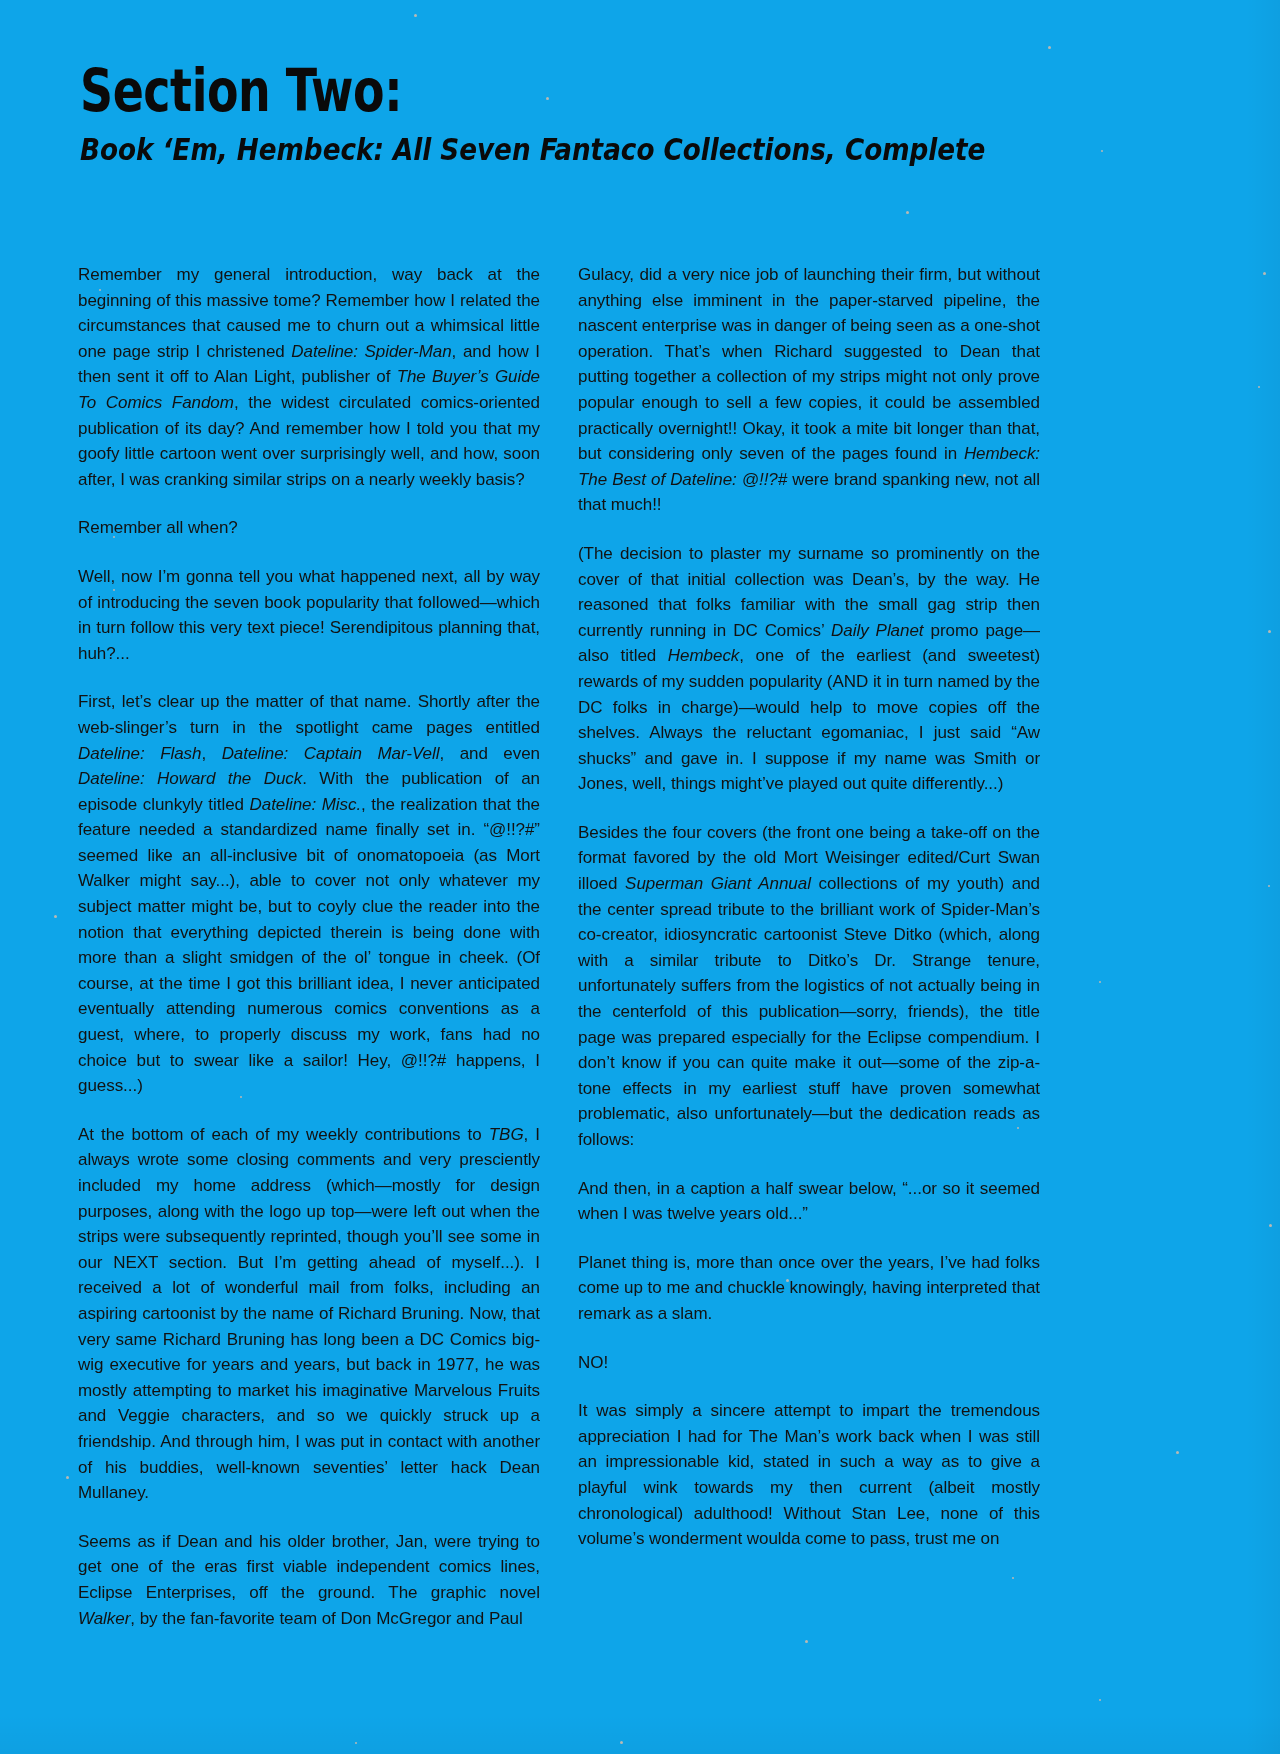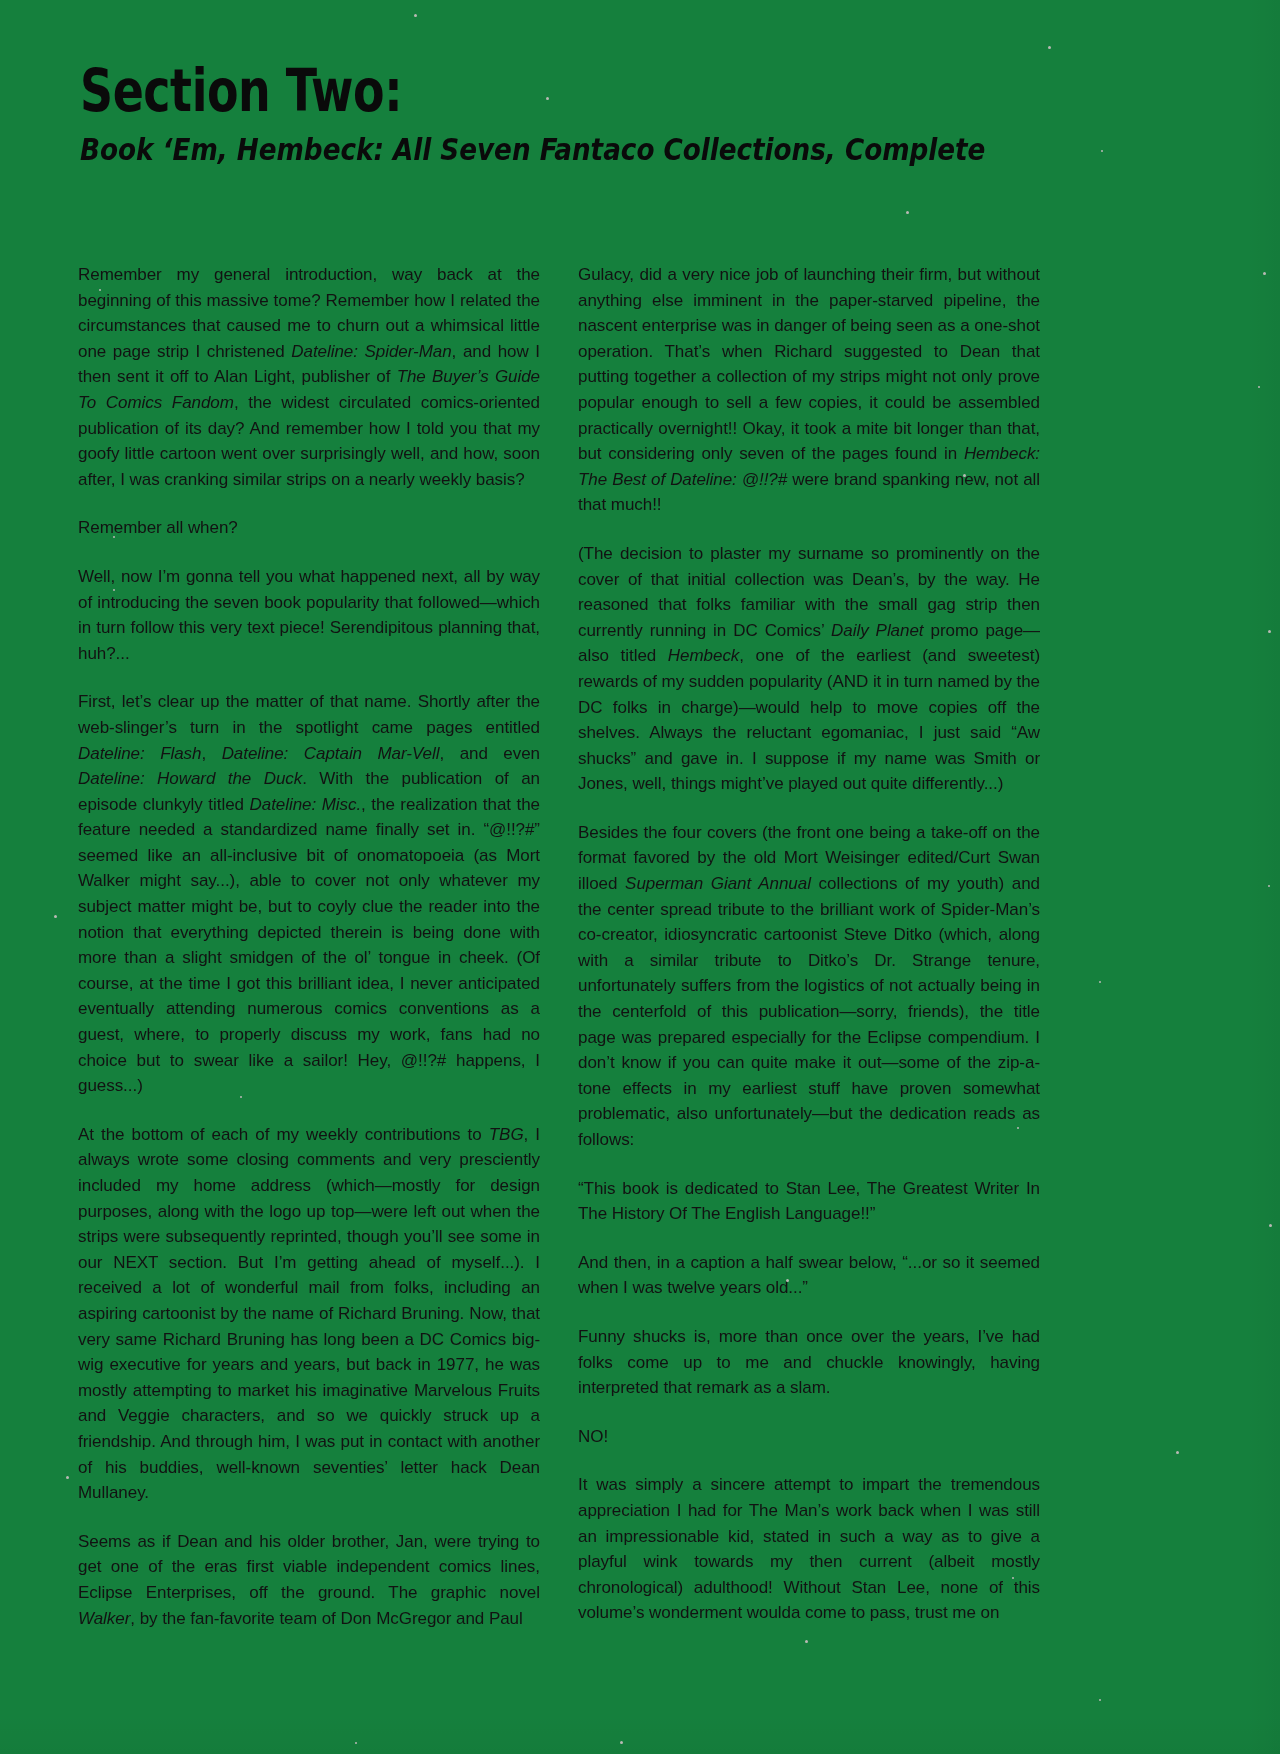--- a/index.html
+++ b/index.html
@@ -4,21 +4,21 @@
 <style>
   html, body {
     margin: 0;
     padding: 0;
     background: #ffffff;
   }
   .page {
     position: relative;
     width: 1280px;
     height: 1754px;
-    background: #15803d;
+    background: #0ea5e9;
     overflow: hidden;
     font-family: "Liberation Sans", sans-serif;
     color: #111111;
   }
   
   .speck {
     position: absolute;
     background: #b9b9b4;
     border-radius: 50%;
     pointer-events: none;
@@ -115,23 +115,22 @@
         <p>Remember all when?</p>
         <p>Well, now I’m gonna tell you what happened next, all by way of introducing the seven book popularity that followed—which in turn follow this very text piece! Serendipitous planning that, huh?...</p>
         <p>First, let’s clear up the matter of that name. Shortly after the web-slinger’s turn in the spotlight came pages entitled <i>Dateline: Flash</i>, <i>Dateline: Captain Mar-Vell</i>, and even <i>Dateline: Howard the Duck</i>. With the publication of an episode clunkyly titled <i>Dateline: Misc.</i>, the realization that the feature needed a standardized name finally set in. “@!!?#” seemed like an all-inclusive bit of onomatopoeia (as Mort Walker might say...), able to cover not only whatever my subject matter might be, but to coyly clue the reader into the notion that everything depicted therein is being done with more than a slight smidgen of the ol’ tongue in cheek. (Of course, at the time I got this brilliant idea, I never anticipated eventually attending numerous comics conventions as a guest, where, to properly discuss my work, fans had no choice but to swear like a sailor! Hey, @!!?# happens, I guess...)</p>
         <p>At the bottom of each of my weekly contributions to <i>TBG</i>, I always wrote some closing comments and very presciently included my home address (which—mostly for design purposes, along with the logo up top—were left out when the strips were subsequently reprinted, though you’ll see some in our NEXT section. But I’m getting ahead of myself...). I received a lot of wonderful mail from folks, including an aspiring cartoonist by the name of Richard Bruning. Now, that very same Richard Bruning has long been a DC Comics big-wig executive for years and years, but back in 1977, he was mostly attempting to market his imaginative Marvelous Fruits and Veggie characters, and so we quickly struck up a friendship. And through him, I was put in contact with another of his buddies, well-known seventies’ letter hack Dean Mullaney.</p>
         <p>Seems as if Dean and his older brother, Jan, were trying to get one of the eras first viable independent comics lines, Eclipse Enterprises, off the ground. The graphic novel <i>Walker</i>, by the fan-favorite team of Don McGregor and Paul</p>
       </div>
     <div class="col" id="right-col">
         <p>Gulacy, did a very nice job of launching their firm, but without anything else imminent in the paper-starved pipeline, the nascent enterprise was in danger of being seen as a one-shot operation. That’s when Richard suggested to Dean that putting together a collection of my strips might not only prove popular enough to sell a few copies, it could be assembled practically overnight!! Okay, it took a mite bit longer than that, but considering only seven of the pages found in <i>Hembeck: The Best of Dateline: @!!?#</i> were brand spanking new, not all that much!!</p>
         <p>(The decision to plaster my surname so prominently on the cover of that initial collection was Dean’s, by the way. He reasoned that folks familiar with the small gag strip then currently running in DC Comics’ <i>Daily Planet</i> promo page—also titled <i>Hembeck</i>, one of the earliest (and sweetest) rewards of my sudden popularity (AND it in turn named by the DC folks in charge)—would help to move copies off the shelves. Always the reluctant egomaniac, I just said “Aw shucks” and gave in. I suppose if my name was Smith or Jones, well, things might’ve played out quite differently...)</p>
         <p>Besides the four covers (the front one being a take-off on the format favored by the old Mort Weisinger edited/Curt Swan illoed <i>Superman Giant Annual</i> collections of my youth) and the center spread tribute to the brilliant work of Spider-Man’s co-creator, idiosyncratic cartoonist Steve Ditko (which, along with a similar tribute to Ditko’s Dr. Strange tenure, unfortunately suffers from the logistics of not actually being in the centerfold of this publication—sorry, friends), the title page was prepared especially for the Eclipse compendium. I don’t know if you can quite make it out—some of the zip-a-tone effects in my earliest stuff have proven somewhat problematic, also unfortunately—but the dedication reads as follows:</p>
-        <p>“This book is dedicated to Stan Lee, The Greatest Writer In The History Of The English Language!!”</p>
         <p>And then, in a caption a half swear below, “...or so it seemed when I was twelve years old...”</p>
-        <p>Funny shucks is, more than once over the years, I’ve had folks come up to me and chuckle knowingly, having interpreted that remark as a slam.</p>
+        <p>Planet thing is, more than once over the years, I’ve had folks come up to me and chuckle knowingly, having interpreted that remark as a slam.</p>
         <p>NO!</p>
         <p>It was simply a sincere attempt to impart the tremendous appreciation I had for   The Man’s work back when I was still an impressionable kid, stated in such a way as to give a playful wink towards my then current (albeit mostly chronological) adulthood! Without Stan Lee, none of this volume’s wonderment woulda come to pass, trust me on</p>
       </div>
   </div>
 
   <div class="edge-shade"></div>
   <div class="edge-shade-bottom"></div>
 <div class="speck" style="left: 414px; top: 14px; width: 3px; height: 3px;"></div>
     <div class="speck" style="left: 546px; top: 97px; width: 3px; height: 3px;"></div>
     <div class="speck" style="left: 1048px; top: 46px; width: 3px; height: 3px;"></div>

